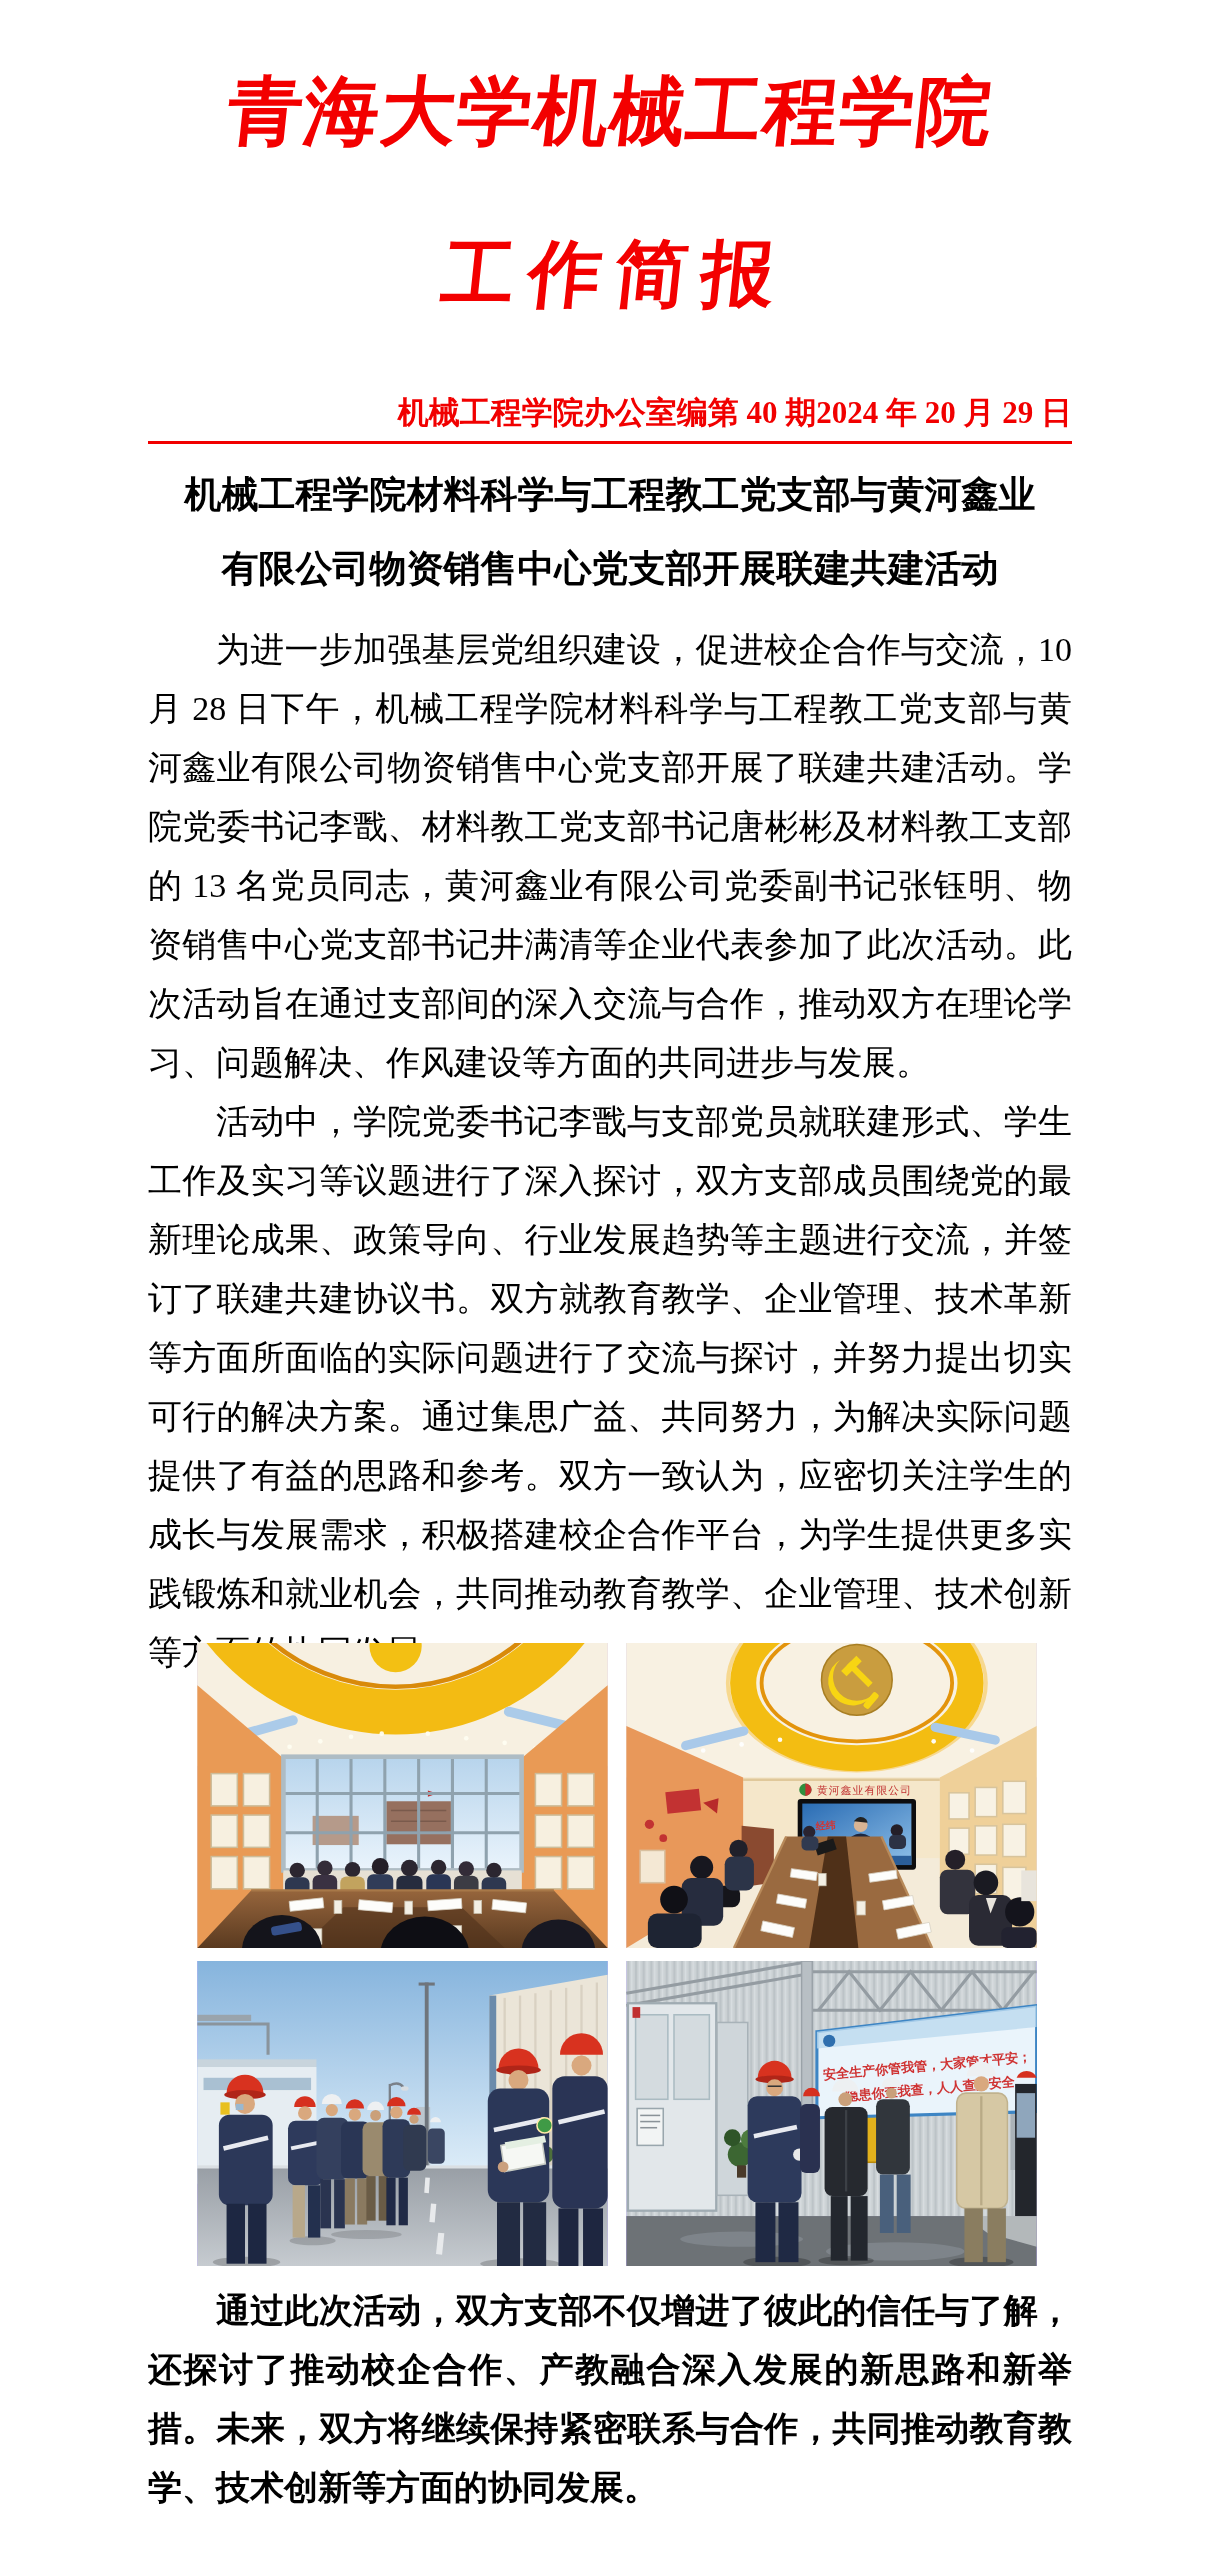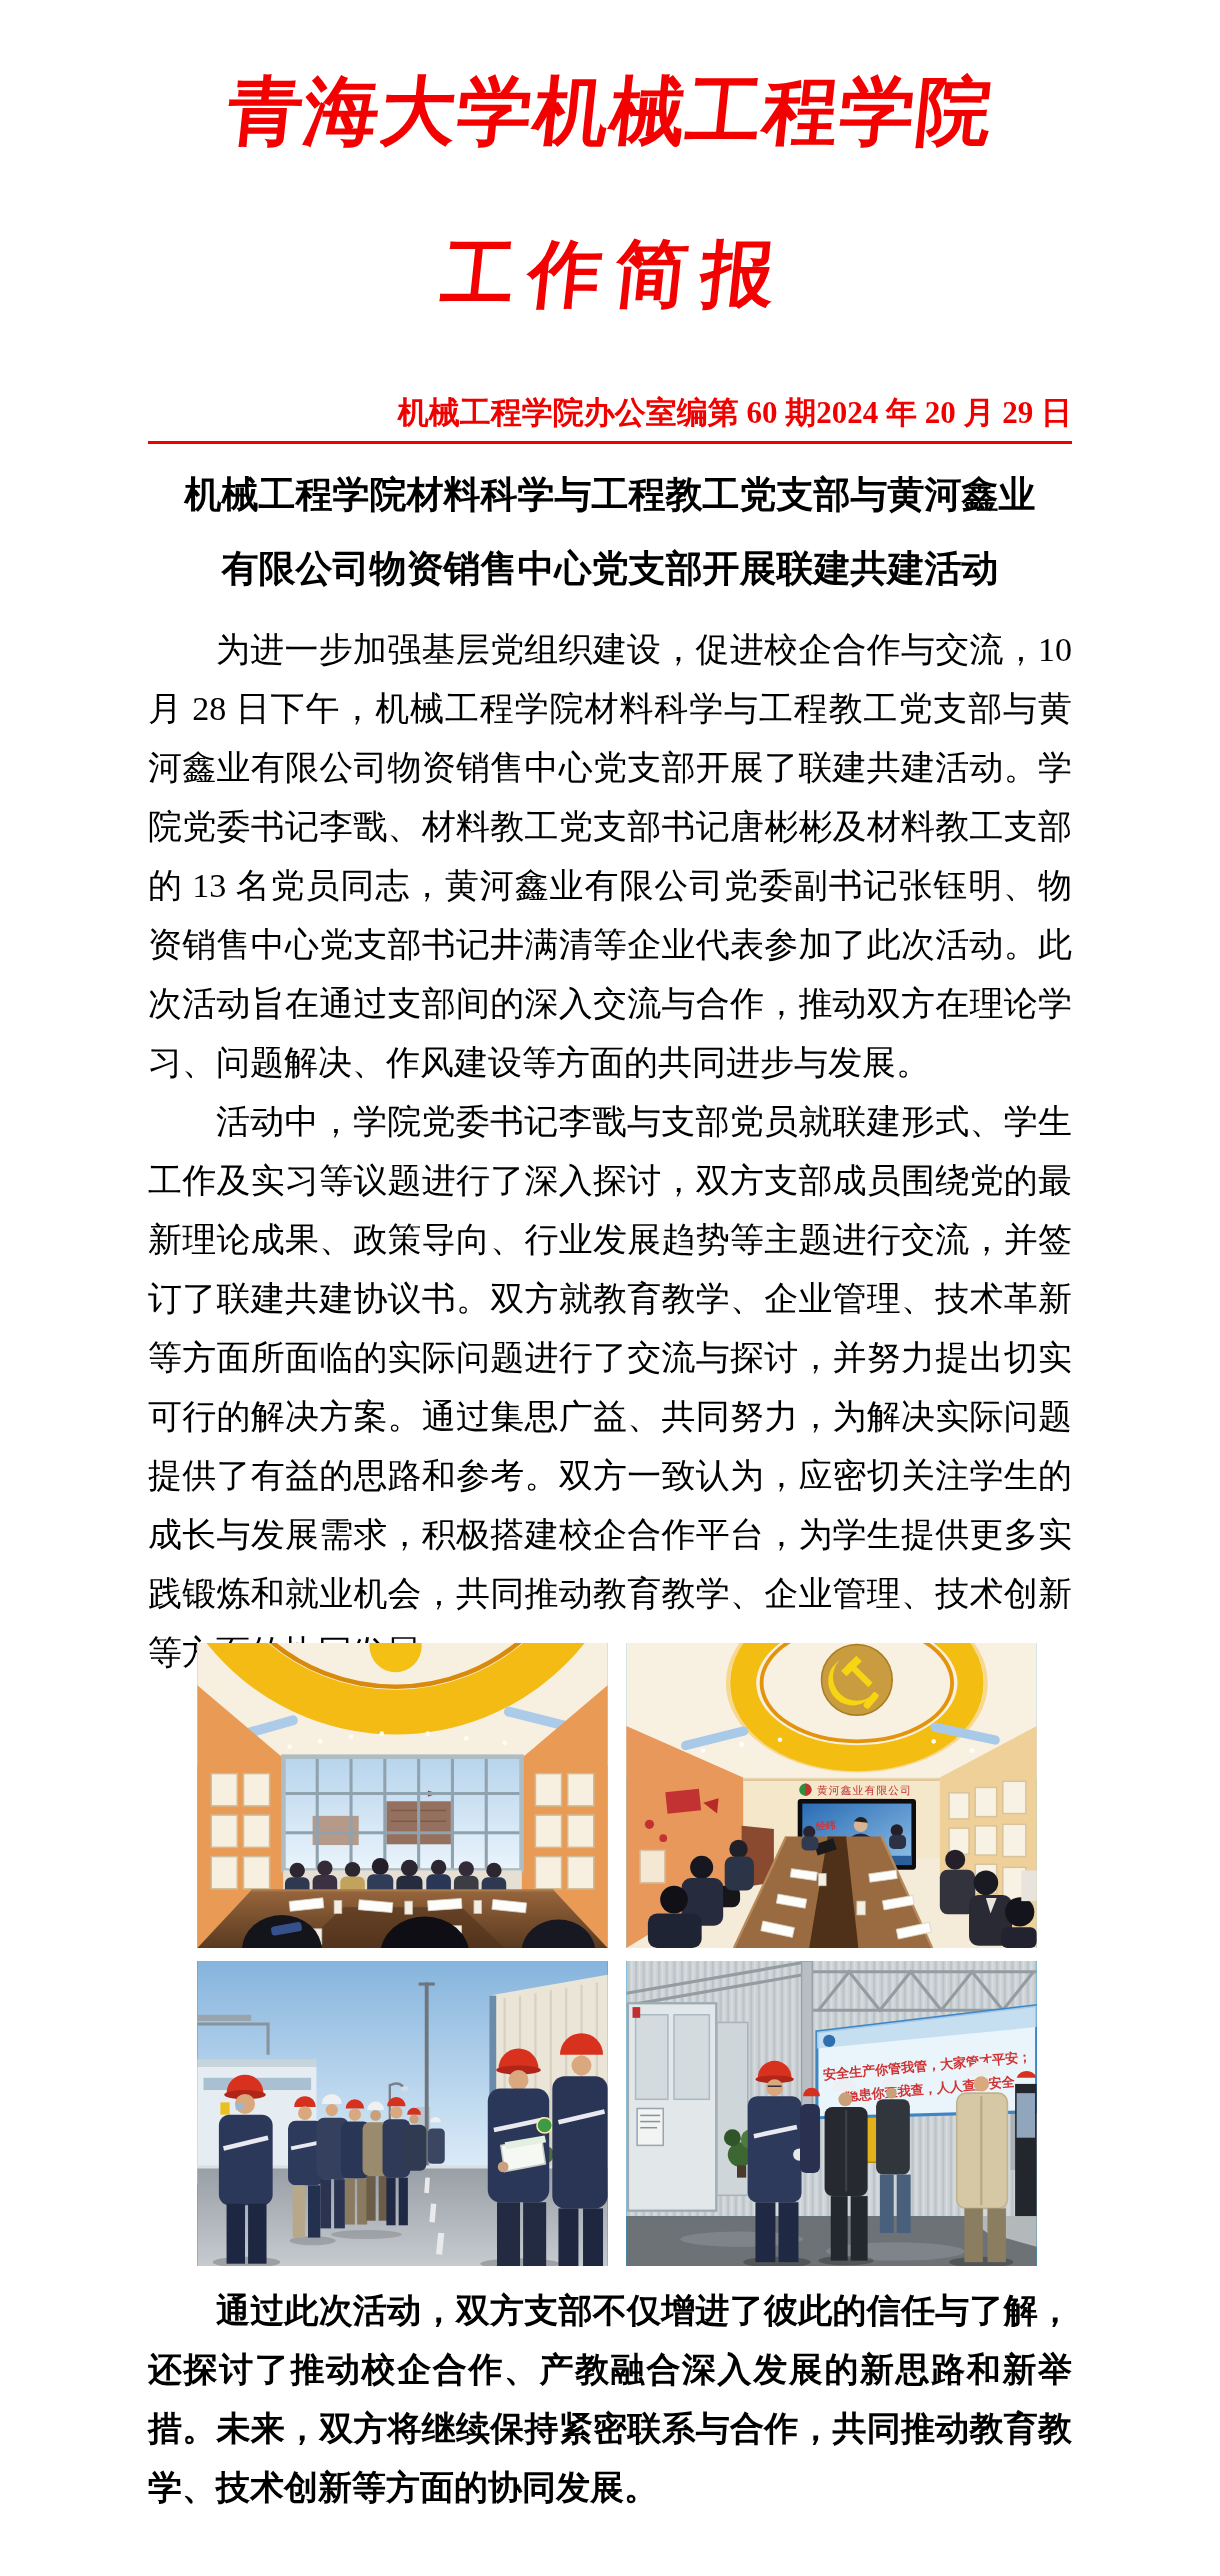--- a/index.html
+++ b/index.html
@@ -34,34 +34,34 @@
     font-size:34px;line-height:59px;text-align:justify;color:#000;
   }
   .bodyblock p{margin:0;text-indent:2em;}
   #body-1{top:620px;}
   #body-2{top:2281px;font-weight:bold;}
   .photo-grid{
     position:absolute;top:1643px;left:197px;width:839px;
     display:grid;grid-template-columns:411px 411px;grid-auto-rows:305px;
     column-gap:17.7px;row-gap:13px;
   }
-  .photo{width:411px;height:305px;overflow:hidden;background:#0ea5e9;}
+  .photo{width:411px;height:305px;overflow:hidden;background:#c4b5fd;}
   .photo svg{display:block;}
 </style>
 </head>
 <body>
 
 <div class="page">
 
   <div class="org-title">青海大学机械工程学院</div>
   <div class="bulletin-title">工 作 简 报</div>
 
   <div class="issue-row">
     <span>机械工程学院办公室编</span>
-    <span>第 60 期</span>
+    <span>第 40 期</span>
     <span>2024 年 20 月 29 日</span>
   </div>
 
   <div class="headline">
     <div>机械工程学院材料科学与工程教工党支部与黄河鑫业</div>
     <div>有限公司物资销售中心党支部开展联建共建活动</div>
   </div>
 
   <div class="bodyblock" id="body-1">
     <p>为进一步加强基层党组织建设，促进校企合作与交流，10 月 28 日下午，机械工程学院材料科学与工程教工党支部与黄河鑫业有限公司物资销售中心党支部开展了联建共建活动。学院党委书记李戬、材料教工党支部书记唐彬彬及材料教工支部的 13 名党员同志，黄河鑫业有限公司党委副书记张钰明、物资销售中心党支部书记井满清等企业代表参加了此次活动。此次活动旨在通过支部间的深入交流与合作，推动双方在理论学习、问题解决、作风建设等方面的共同进步与发展。</p>

